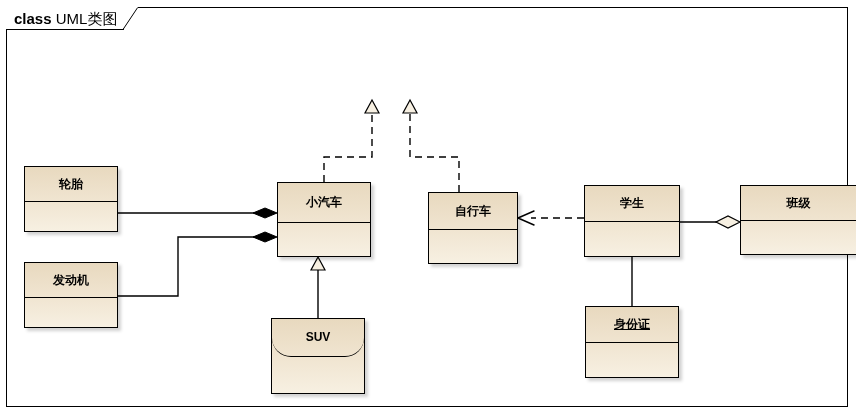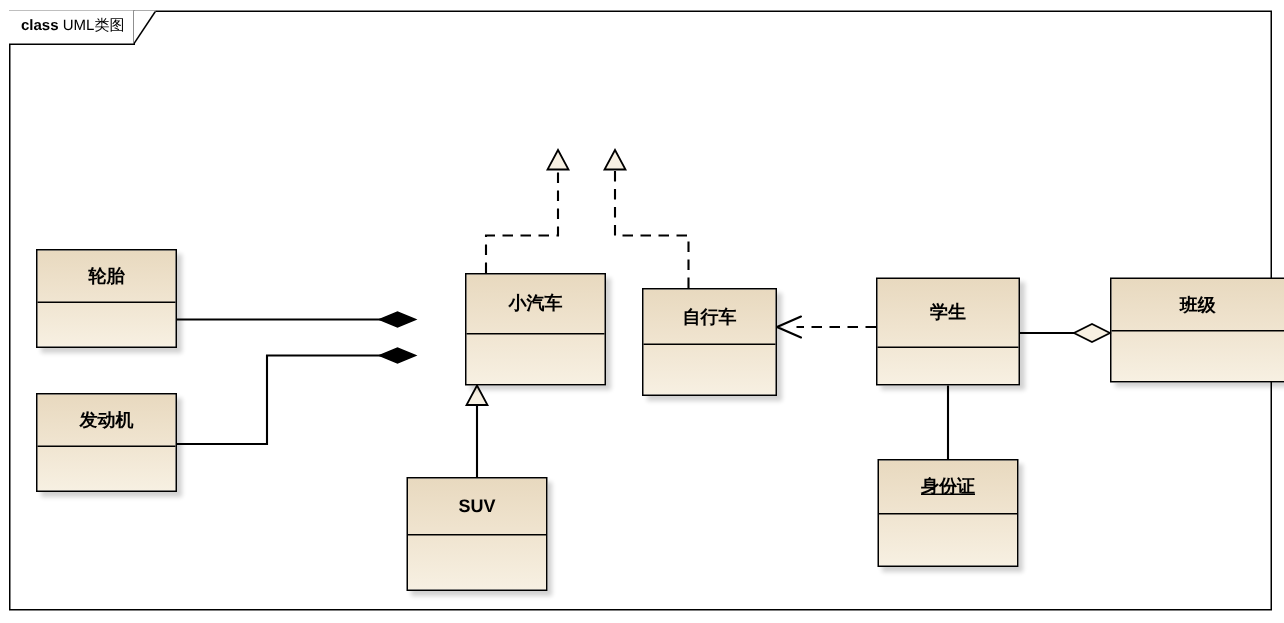--- a/index.html
+++ b/index.html
@@ -51,21 +51,21 @@
   #frame-tab-bevel {
     position: absolute;
     left: 100%;
     top: 0;
     width: 16px;
     height: 23px;
     overflow: hidden;
   }
   #frame-tab-bevel svg { display: block; }
   .tab-label {
-    font-size: 10px;
+    font-size: 15px;
     color: #000;
     line-height: 1;
   }
   .tab-label .kw { font-weight: bold; }
 
   
   .cls {
     position: absolute;
     box-sizing: border-box;
     border: 1px solid #000000;
@@ -183,43 +183,43 @@
     <div class="cls-attrs"></div>
   </div>
 
   <div class="cls" style="left:24px; top:262px; width:94px; height:66px;">
     <div class="cls-name" style="height:35px;">
       <span>发动机</span>
     </div>
     <div class="cls-attrs"></div>
   </div>
 
-  <div class="cls" style="left:277px; top:182px; width:94px; height:75px;margin-left:33px;">
+  <div class="cls" style="left:277px; top:182px; width:94px; height:75px;">
     <div class="cls-name" style="height:40px;">
       <span>小汽车</span>
     </div>
     <div class="cls-attrs"></div>
   </div>
 
   <div class="cls" style="left:271px; top:318px; width:94px; height:76px;">
-    <div class="cls-name" style="height:38px;">
+    <div class="cls-name" style="height:38px;border-radius:19px;">
       <span>SUV</span>
     </div>
     <div class="cls-attrs"></div>
   </div>
 
   <div class="cls" style="left:428px; top:192px; width:90px; height:72px;">
     <div class="cls-name" style="height:37px;">
       <span>自行车</span>
     </div>
     <div class="cls-attrs"></div>
   </div>
 
   <div class="cls" style="left:584px; top:185px; width:96px; height:72px;">
-    <div class="cls-name" style="height:46px;font-family:Liberation Serif, serif;">
+    <div class="cls-name" style="height:36px;font-family:Liberation Serif, serif;">
       <span>学生</span>
     </div>
     <div class="cls-attrs"></div>
   </div>
 
   <div class="cls" style="left:740px; top:185px; width:117px; height:70px;">
     <div class="cls-name" style="height:35px;">
       <span>班级</span>
     </div>
     <div class="cls-attrs"></div>

